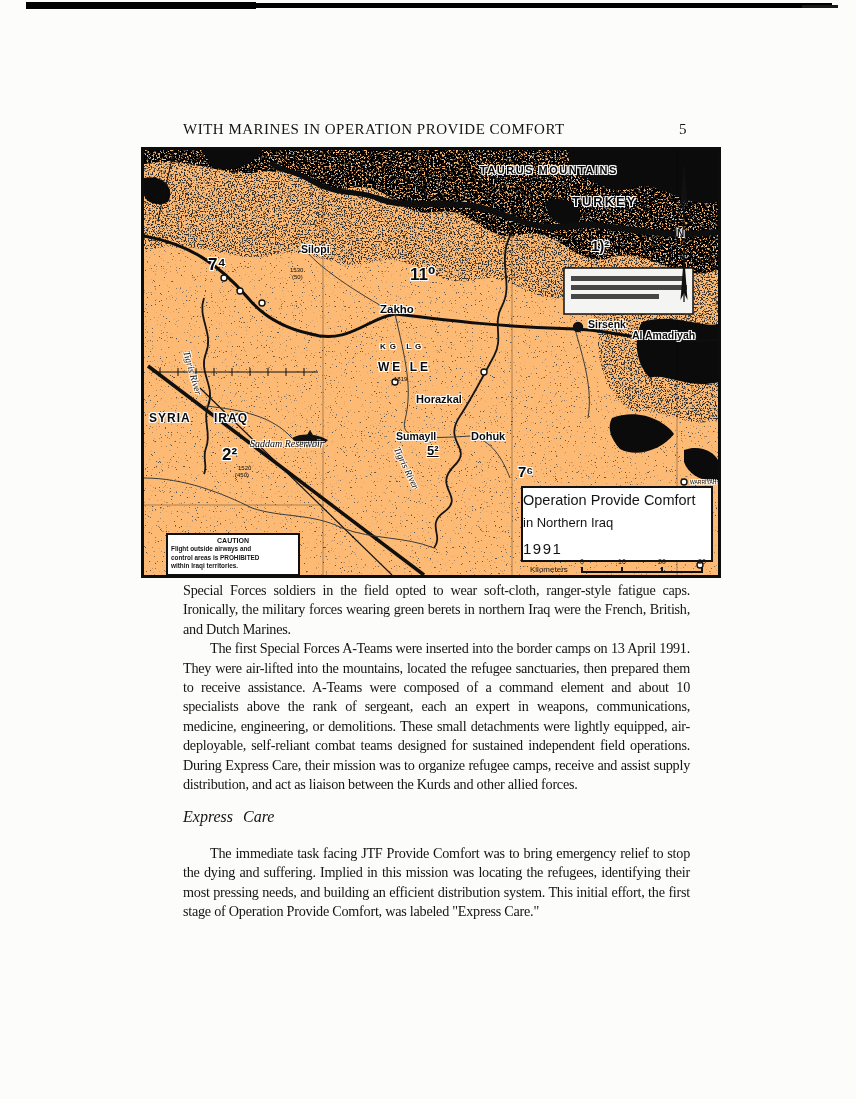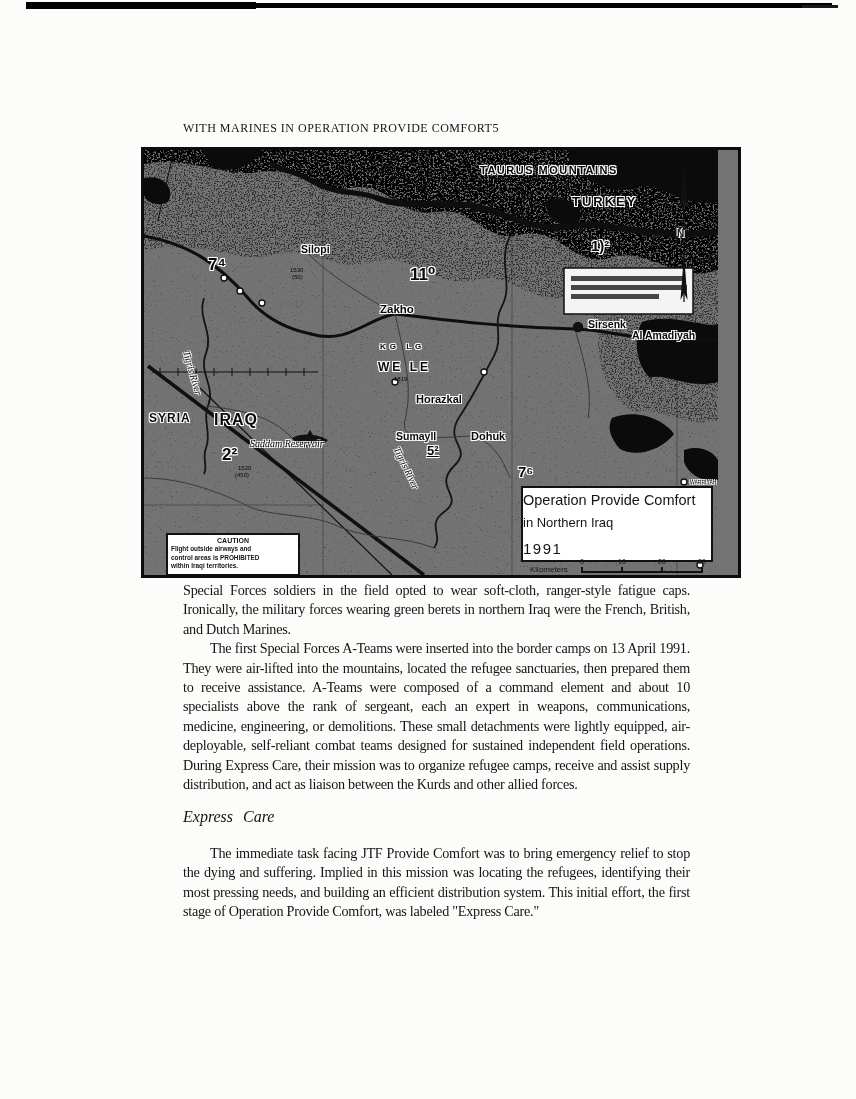--- a/index.html
+++ b/index.html
@@ -2,26 +2,26 @@
 <html><head>
 <meta charset="utf-8">
 <style>
   html,body{margin:0;padding:0;background:#e8e8e6;}
   .page{position:relative;width:856px;height:1099px;margin:0 auto;background:#fcfcfa;overflow:hidden;
         font-family:"Liberation Serif",serif;color:#141414;}
   .scan-bar{position:absolute;top:3px;left:26px;width:806px;height:5px;background:#000;}
   .scan-bar::after{content:"";position:absolute;left:0;top:-1px;width:230px;height:7px;background:#000;}
   .scan-bar::before{content:"";position:absolute;right:-6px;top:2px;width:36px;height:3px;background:#1a1a1a;}
 
-  .header{position:absolute;left:183px;top:121px;width:504px;display:flex;justify-content:flex-start;
-          font-size:12px;letter-spacing:.5px;}
+  .header{position:absolute;left:183px;top:121px;width:504px;display:flex;justify-content:space-between;
+          font-size:15px;letter-spacing:.5px;}
 
   
   .map{position:absolute;left:141px;top:147px;width:574px;height:425px;border:3px solid #0d0d0d;
-       background:#737373;overflow:hidden;padding-left:20px;}
+       background:#fdba74;overflow:hidden;}
   .map svg{position:absolute;left:0;top:0;}
   .mlabel{position:absolute;font-family:"Liberation Sans","DejaVu Sans",sans-serif;color:#0a0a0a;white-space:nowrap;
           text-shadow:1px 1px 0 #fff,-1px -1px 0 #fff,1px -1px 0 #fff,-1px 1px 0 #fff,0 0 2px #fff;line-height:1;}
   .b{font-weight:bold;}
   .it{font-family:"Liberation Serif",serif;font-style:italic;font-weight:normal;}
   .tiny{font-size:6px;text-shadow:none;}
 
   .caution{position:absolute;left:22px;top:383px;width:124px;background:#fff;border:2px solid #111;
            font-family:"Liberation Sans","DejaVu Sans",sans-serif;font-weight:bold;padding:2px 3px 3px 3px;}
   .caution .ct{text-align:center;font-size:7px;margin-bottom:1px;}
@@ -178,21 +178,21 @@
     <div class="mlabel b" style="left:266px;top:116px;font-size:17px;">11⁰</div>
     <div class="mlabel b" style="left:447px;top:88px;font-size:15px;">1)²</div>
     <div class="mlabel b" style="left:236px;top:154px;font-size:11.5px;">Zakho</div>
     <div class="mlabel b" style="left:444px;top:169px;font-size:10.5px;">Sirsenk</div>
     <div class="mlabel b" style="left:488px;top:180px;font-size:10.5px;">Al Amadiyah</div>
     <div class="mlabel b" style="left:272px;top:244px;font-size:11px;">Horazkal</div>
     <div class="mlabel b" style="left:236px;top:193px;font-size:8px;letter-spacing:4px;">KG LG</div>
     <div class="mlabel b" style="left:234px;top:211px;font-size:12px;letter-spacing:3px;">WE LE</div>
     <div class="mlabel it" style="left:46px;top:200px;font-size:9.5px;transform:rotate(74deg);transform-origin:0 0;">Tigris River</div>
     <div class="mlabel b" style="left:5px;top:262px;font-size:12px;letter-spacing:1px;">SYRIA</div>
-    <div class="mlabel b" style="left:70px;top:262px;font-size:16px;letter-spacing:1px;text-align:right;">IRAQ</div>
+    <div class="mlabel b" style="left:70px;top:262px;font-size:12px;letter-spacing:1px;text-align:right;">IRAQ</div>
     <div class="mlabel it" style="left:106px;top:289px;font-size:10px;">Saddam Reservoir</div>
     <div class="mlabel b" style="left:78px;top:296px;font-size:17px;">2²</div>
     <div class="mlabel b" style="left:252px;top:281px;font-size:10.5px;">Sumayll</div>
     <div class="mlabel b" style="left:283px;top:294px;font-size:13px;text-decoration:underline;">5²</div>
     <div class="mlabel b" style="left:327px;top:281px;font-size:11px;">Dohuk</div>
     <div class="mlabel it" style="left:256px;top:296px;font-size:9.5px;transform:rotate(64deg);transform-origin:0 0;">Tigris River</div>
     <div class="mlabel b" style="left:374px;top:314px;font-size:15px;">7⁶</div>
     <div class="mlabel" style="left:546px;top:330px;font-size:5px;">WARRIYAH</div>
     <div class="mlabel tiny" style="left:146px;top:117px;">1530</div>
     <div class="mlabel tiny" style="left:148px;top:124px;">(50)</div>

